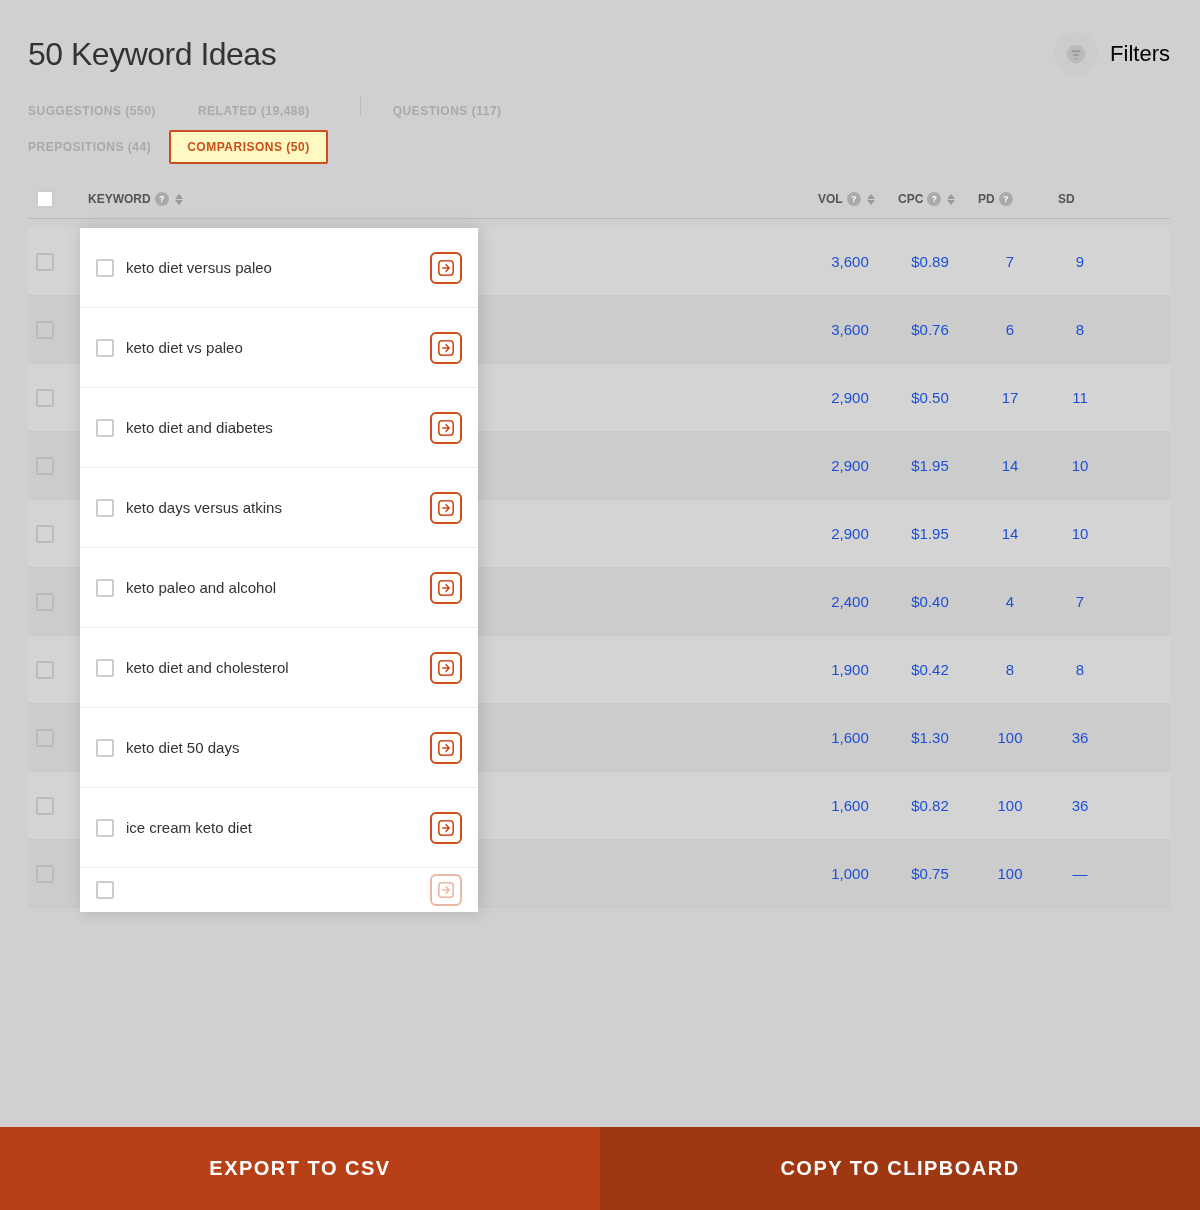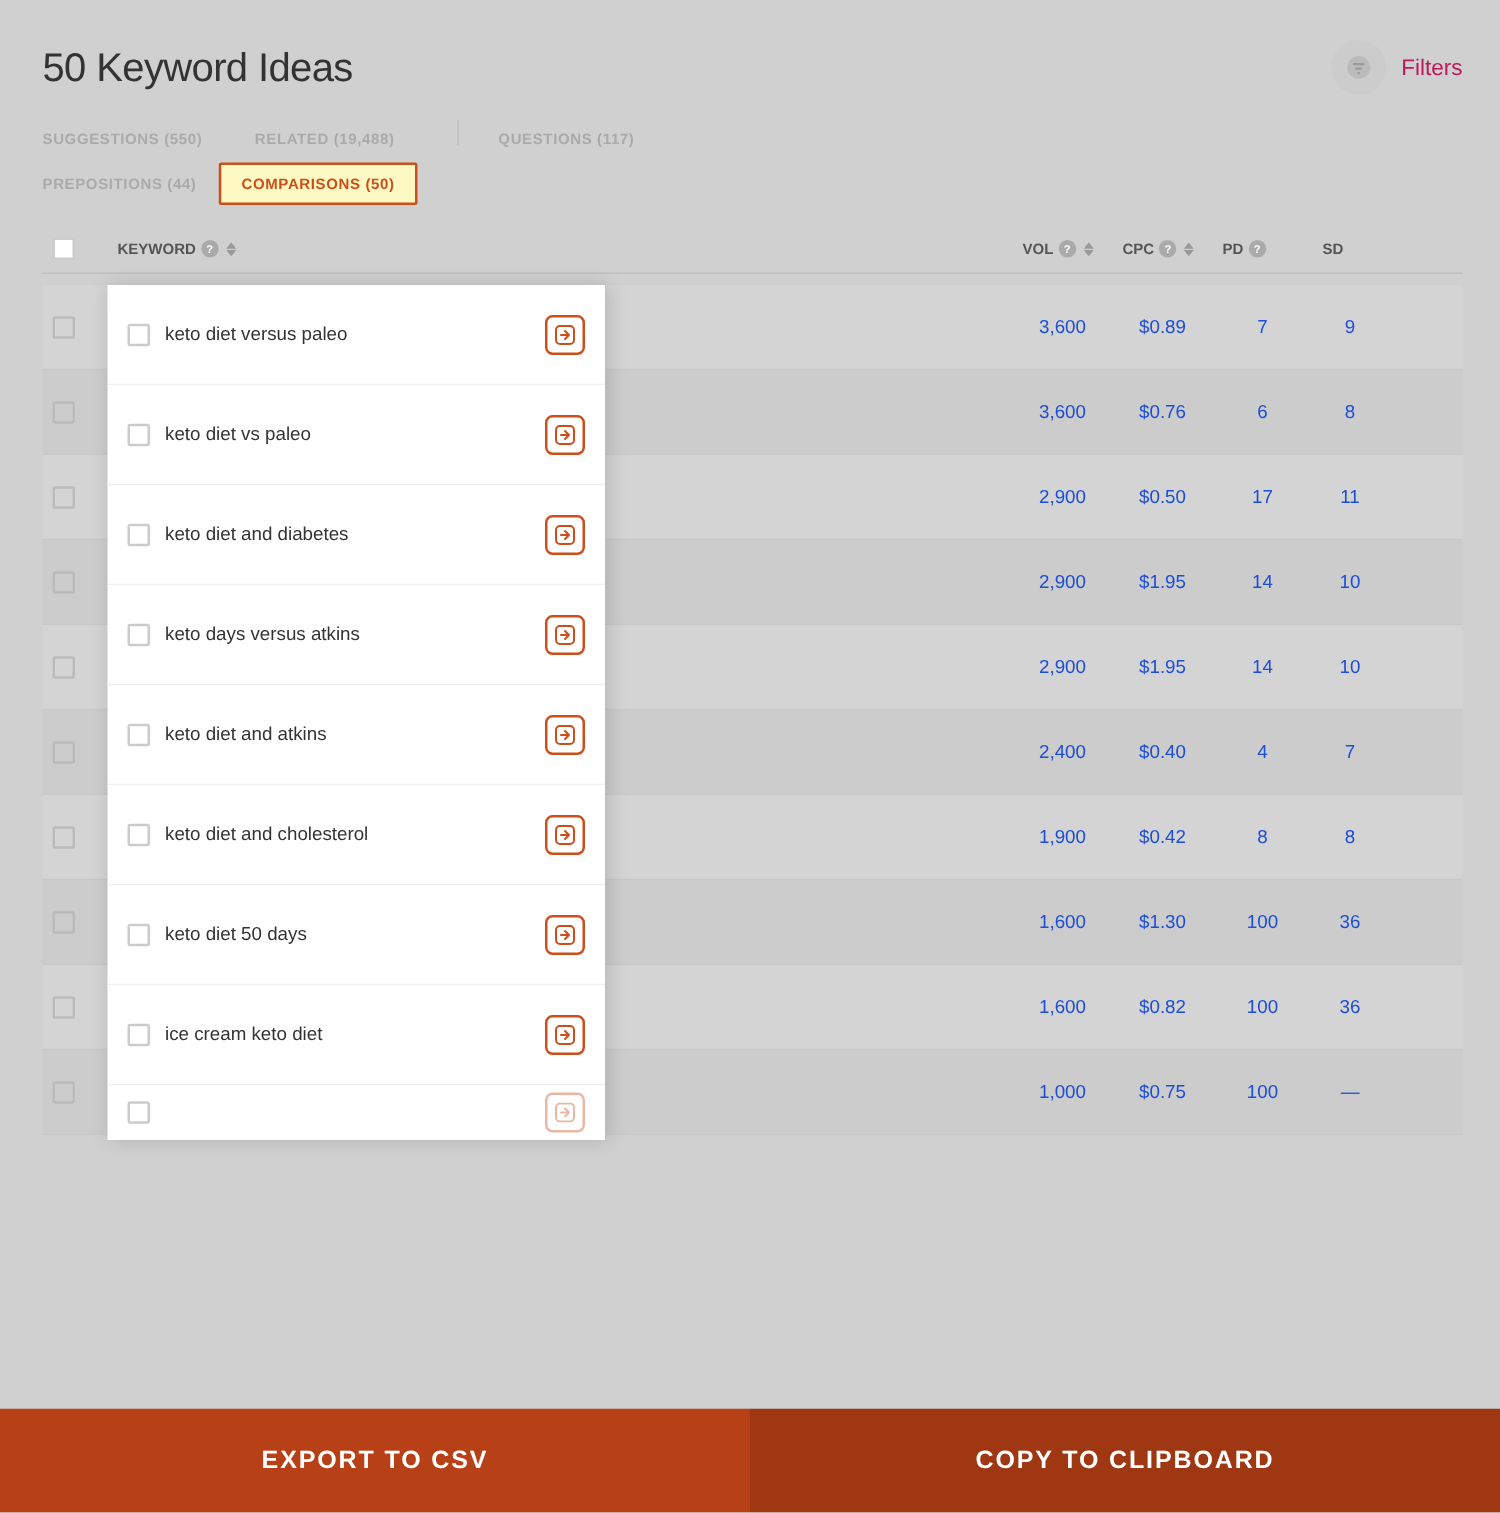--- a/index.html
+++ b/index.html
@@ -16,22 +16,21 @@
     .page-wrapper {
       width: 1200px;
       min-height: 1210px;
       background: #d0d0d0;
       position: relative;
     }
 
     .main-content {
       position: relative;
       z-index: 1;
-      padding: 32px 30px 0 14px;
-      margin-left: 20px;
+      padding: 32px 30px 0 28px;
     }
 
     .page-header {
       display: flex;
       align-items: center;
       justify-content: space-between;
       margin-bottom: 20px;
     }
 
     .page-title {
@@ -59,22 +58,22 @@
       justify-content: center;
     }
 
     .filter-icon-btn svg {
       width: 22px;
       height: 22px;
       fill: #999;
     }
 
     .filters-label {
-      font-size: 18px;
-      color: #be185d;
+      font-size: 22px;
+      color: #000000;
       font-weight: 400;
     }
 
     .tab-item {
       padding: 8px 18px 8px 0;
       font-size: 12px;
       font-weight: 700;
       letter-spacing: 0.5px;
       color: #aaa;
       cursor: pointer;
@@ -524,21 +523,21 @@
           <span class="keyword-text">keto days versus atkins</span>
           <button class="arrow-btn">
             <svg viewBox="0 0 20 20" fill="none">
               <rect x="1" y="1" width="18" height="18" rx="4" stroke="#cc4e1a" stroke-width="2" fill="none"></rect>
               <path d="M6 10h8M10 6l4 4-4 4" stroke="#cc4e1a" stroke-width="2" stroke-linecap="round" stroke-linejoin="round"></path>
             </svg>
           </button>
         </div>
         <div class="keyword-row">
           <div class="row-checkbox"></div>
-          <span class="keyword-text">keto diet and atkins</span>
+          <span class="keyword-text">keto paleo and alcohol</span>
           <button class="arrow-btn">
             <svg viewBox="0 0 20 20" fill="none">
               <rect x="1" y="1" width="18" height="18" rx="4" stroke="#cc4e1a" stroke-width="2" fill="none"></rect>
               <path d="M6 10h8M10 6l4 4-4 4" stroke="#cc4e1a" stroke-width="2" stroke-linecap="round" stroke-linejoin="round"></path>
             </svg>
           </button>
         </div>
         <div class="keyword-row">
           <div class="row-checkbox"></div>
           <span class="keyword-text">keto diet and cholesterol</span>

